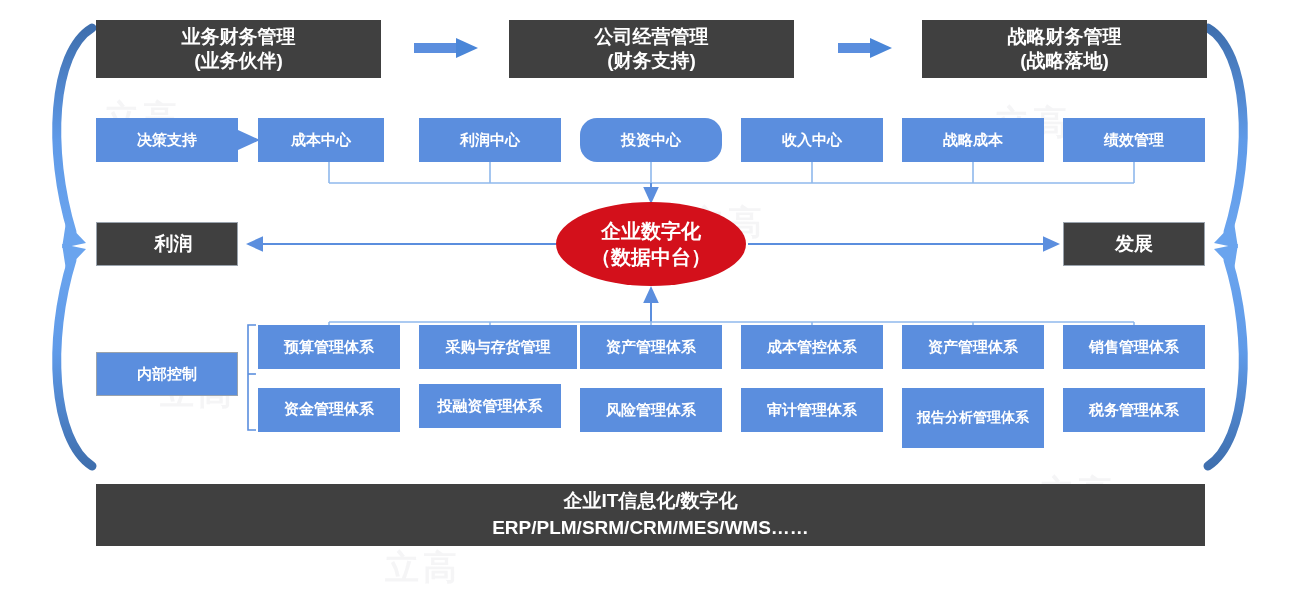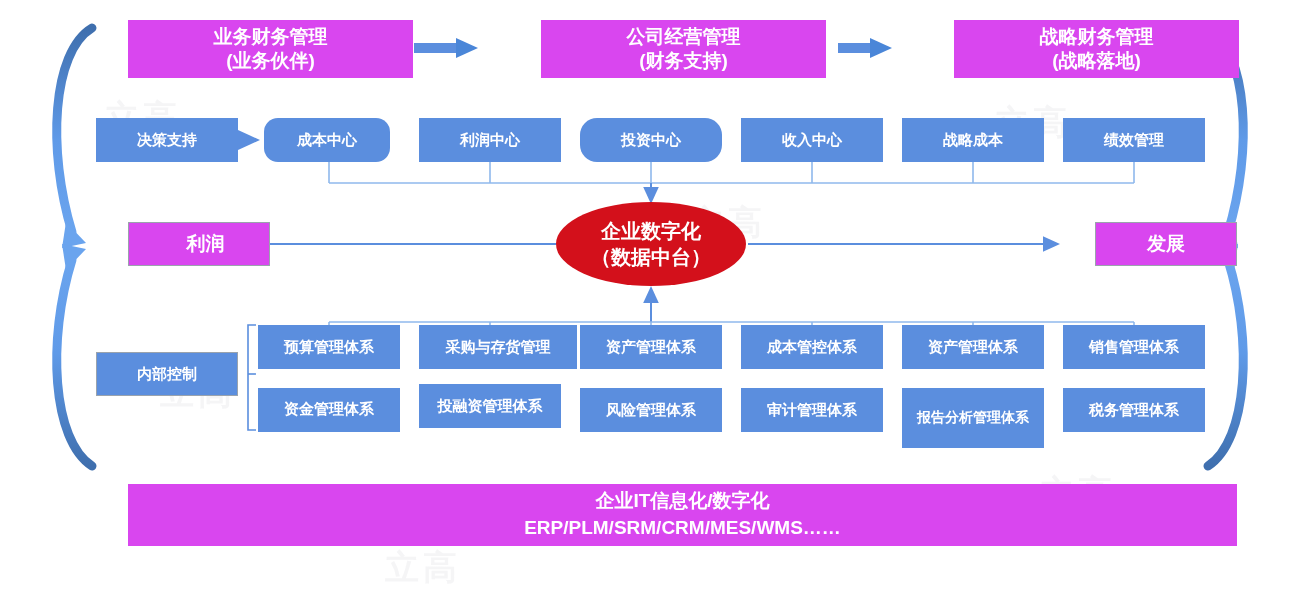--- a/index.html
+++ b/index.html
@@ -15,21 +15,21 @@
   .wm{position:absolute;color:#f2f2f4;font-size:34px;font-weight:700;
       letter-spacing:4px;user-select:none;pointer-events:none;opacity:.75;}
 
   svg.layer{position:absolute;left:0;top:0;width:1300px;height:600px;pointer-events:none;}
 
   .box{
     position:absolute;display:flex;align-items:center;justify-content:center;
     text-align:center;color:#ffffff;font-weight:700;line-height:1.28;
     box-sizing:border-box;
   }
-  .dark{background:#d946ef;margin-left:32px;}
+  .dark{background:#404040;}
   .light{background:#5b8ede;}
   .outlined{border:1px solid #9aa3ad;}
   .hdr{font-size:19px;}
   .cell{font-size:15px;}
   .sys{font-size:15px;}
   .side{font-size:19px;}
   .bottombar{font-size:19px;line-height:1.42;}
 </style>
 </head>
 <body>
@@ -125,21 +125,21 @@
   </div>
 
   <div class="box dark hdr" style="left:922px;top:20px;width:285px;height:58px;">
     <span>
       <span>战略财务管理</span><br>
       <span>(战略落地)</span>
     </span>
   </div>
 
   <div class="box light cell" style="left:96px;top:118px;width:142px;height:44px;">决策支持</div>
-  <div class="box light cell" style="left:264px;top:118px;width:126px;height:44px;border-radius:14px;">成本中心</div>
+  <div class="box light cell" style="left:258px;top:118px;width:126px;height:44px;">成本中心</div>
   <div class="box light cell" style="left:419px;top:118px;width:142px;height:44px;">利润中心</div>
   <div class="box light cell" style="left:580px;top:118px;width:142px;height:44px;border-radius:17px;">投资中心</div>
   <div class="box light cell" style="left:741px;top:118px;width:142px;height:44px;">收入中心</div>
   <div class="box light cell" style="left:902px;top:118px;width:142px;height:44px;">战略成本</div>
   <div class="box light cell" style="left:1063px;top:118px;width:142px;height:44px;">绩效管理</div>
 
   <div style="position:absolute;left:556px;top:202px;width:190px;height:84px;
               background:#d3101b;border-radius:50%;display:flex;align-items:center;
               justify-content:center;color:#fff;font-weight:700;font-size:20px;
               line-height:1.3;text-align:center;">

